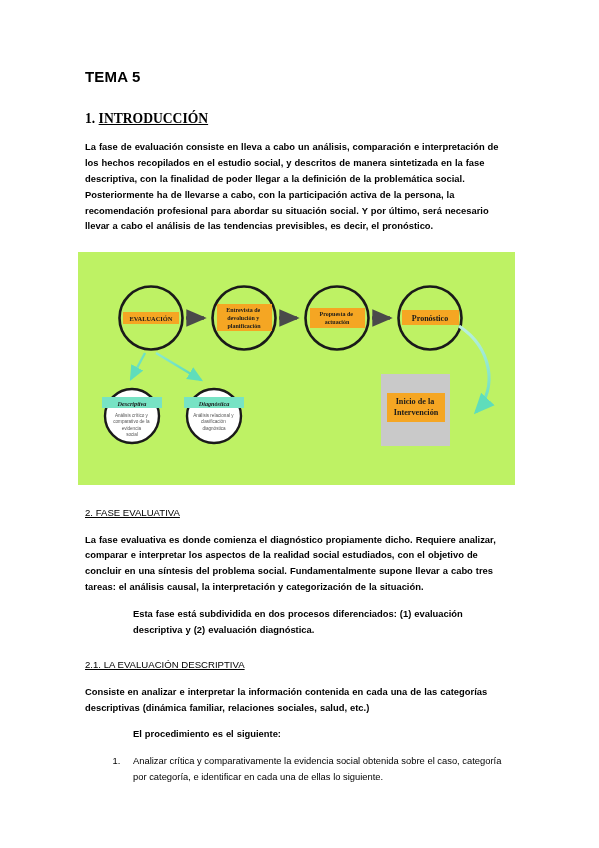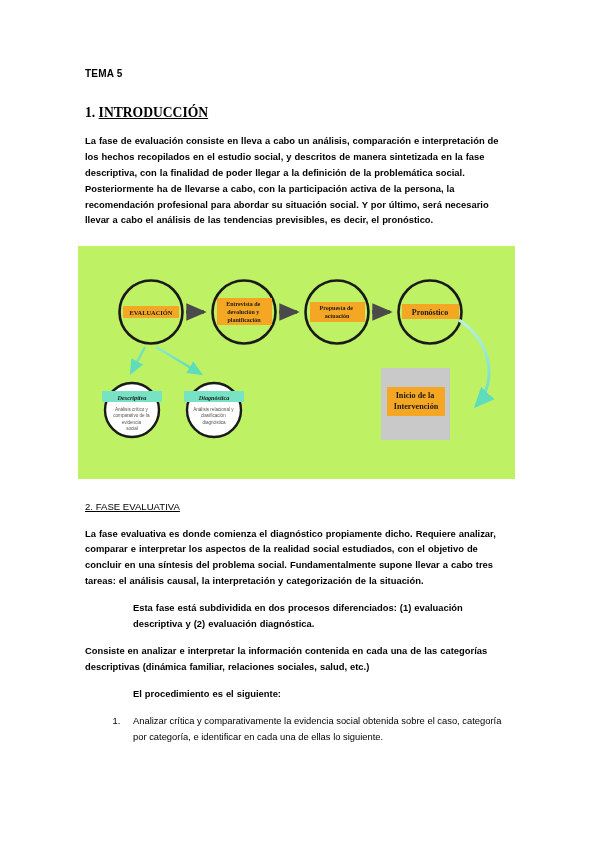--- a/index.html
+++ b/index.html
@@ -26,21 +26,21 @@
 
   .content {
     position: absolute;
     left: 85px;
     top: 0;
     width: 428px;
   }
 
   
   .doc-label {
-    font-size: 10px;
+    font-size: 15px;
     font-weight: bold;
     letter-spacing: .2px;
     margin-top: 68px;
     line-height: 1.2;
   }
 
   .h1 {
     font-family: "Liberation Serif", serif;
     font-size: 13.6px;
     font-weight: bold;
@@ -208,20 +208,21 @@
         </g>
       </svg>
     </div>
 
     <div class="h2">2. FASE EVALUATIVA</div>
 
     <p class="body">La fase evaluativa es donde comienza el diagnóstico propiamente dicho. Requiere analizar, comparar e interpretar los aspectos de la realidad social estudiados, con el objetivo de concluir en una síntesis del problema social. Fundamentalmente supone llevar a cabo tres tareas: el análisis causal, la interpretación y categorización de la situación.</p>
 
     <p class="body tight">Esta fase está subdividida en dos procesos diferenciados: (1) evaluación descriptiva y (2) evaluación diagnóstica.</p>
 
+    <div class="h2">2.1. LA EVALUACIÓN DESCRIPTIVA</div>
 
     <p class="body">Consiste en analizar e interpretar la información contenida en cada una de las categorías descriptivas (dinámica familiar, relaciones sociales, salud, etc.)</p>
 
     <p class="body tight">El procedimiento es el siguiente:</p>
 
     <ol class="proc">
       <li>Analizar crítica y comparativamente la evidencia social obtenida sobre el caso, categoría por categoría, e identificar en cada una de ellas lo siguiente.</li>
     </ol>
 
   </div>

